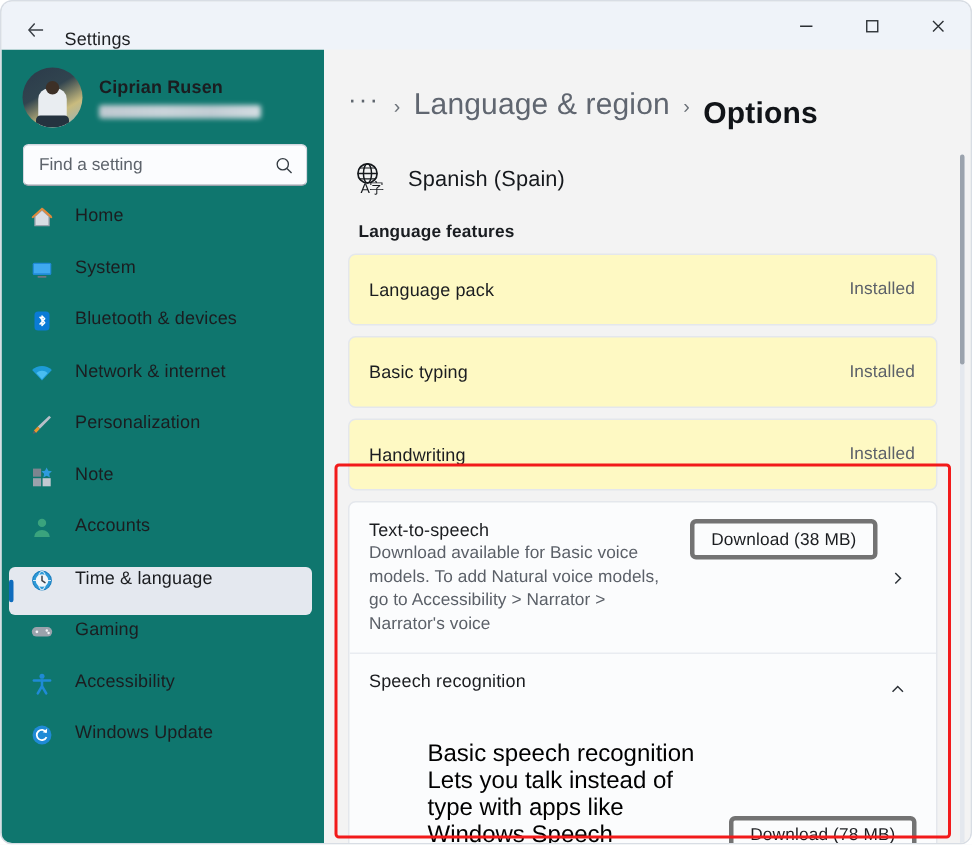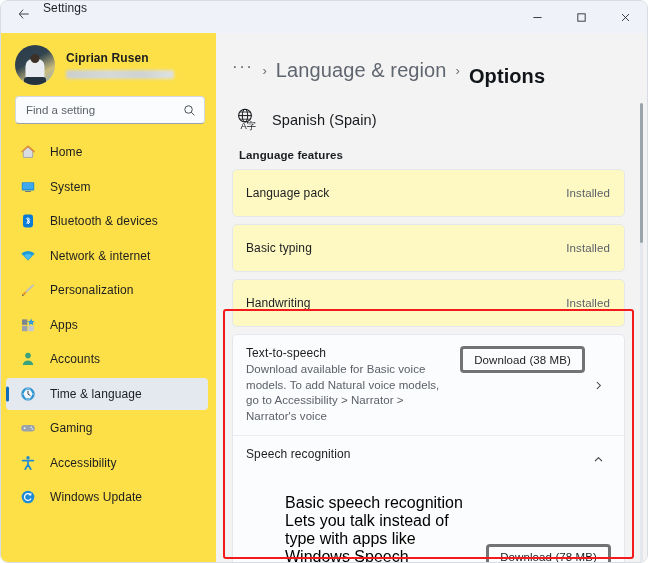--- a/index.html
+++ b/index.html
@@ -19,21 +19,21 @@
     display: flex;
     flex-direction: column;
   }
 
   
   .titlebar {
     height: 32px;
     flex: 0 0 32px;
     background: #eff3f9;
     display: flex;
-    align-items: flex-start;
+    align-items: flex-end;
     position: relative;
     z-index: 5;
   }
   .tb-back {
     width: 30px; height: 26px;
     margin-left: 8px;
     display: flex; align-items: center; justify-content: center;
     border-radius: 4px;
     color: #3a3f46;
   }
@@ -55,21 +55,21 @@
     flex: 1;
     display: flex;
     min-height: 0;
     background: #f3f3f3;
   }
 
   
   .sidebar {
     width: 215px;
     flex: 0 0 215px;
-    background: #fde047;
+    background: #0f766e;
     padding: 0 0 0 0;
     display: flex;
     flex-direction: column;
     overflow: hidden;
   }
   .account {
     display: flex;
     align-items: center;
     padding: 7px 0 0 14px;
     height: 56px;
@@ -140,21 +140,20 @@
 
   .nav {
     margin-top: 12px;
     flex: 1;
     overflow: hidden;
     padding: 0 8px 0 5px;
   }
   .nav-item {
     height: 32px;
     display: flex;
-    align-items: center;
     border-radius: 4px;
     padding-left: 13px;
     position: relative;
     margin-bottom: 2.5px;
   }
   .nav-item.active { background: #e4e8ef; }
   .nav-item.active::before {
     content: "";
     position: absolute;
     left: 0px; top: 50%;
@@ -455,21 +454,21 @@
 
         <div class="nav-item">
           <span class="nav-ico">
             <svg width="16" height="16" viewBox="0 0 16 16">
               <rect x="2" y="2.4" width="5.4" height="5.4" fill="#7d858f"></rect>
               <rect x="2" y="8.8" width="5.4" height="5.4" fill="#9aa2ac"></rect>
               <rect x="8.4" y="8.8" width="5.4" height="5.4" fill="#c3c9d1"></rect>
               <path d="M11.1 1.6 L12.2 3.9 L14.6 4.2 L12.8 5.9 L13.3 8.3 L11.1 7.1 L8.9 8.3 L9.4 5.9 L7.6 4.2 L10 3.9 Z" fill="#2f9bdd"></path>
             </svg>
           </span>
-          <span class="nav-label">Apps</span>
+          <span class="nav-label">Note</span>
         </div>
 
         <div class="nav-item">
           <span class="nav-ico">
             <svg width="16" height="16" viewBox="0 0 16 16">
               <circle cx="8" cy="4.6" r="2.8" fill="#3aa37d"></circle>
               <path d="M2.8 14 A5.2 4.6 0 0 1 13.2 14 Z" fill="#3aa37d"></path>
             </svg>
           </span>
           <span class="nav-label">Accounts</span>

